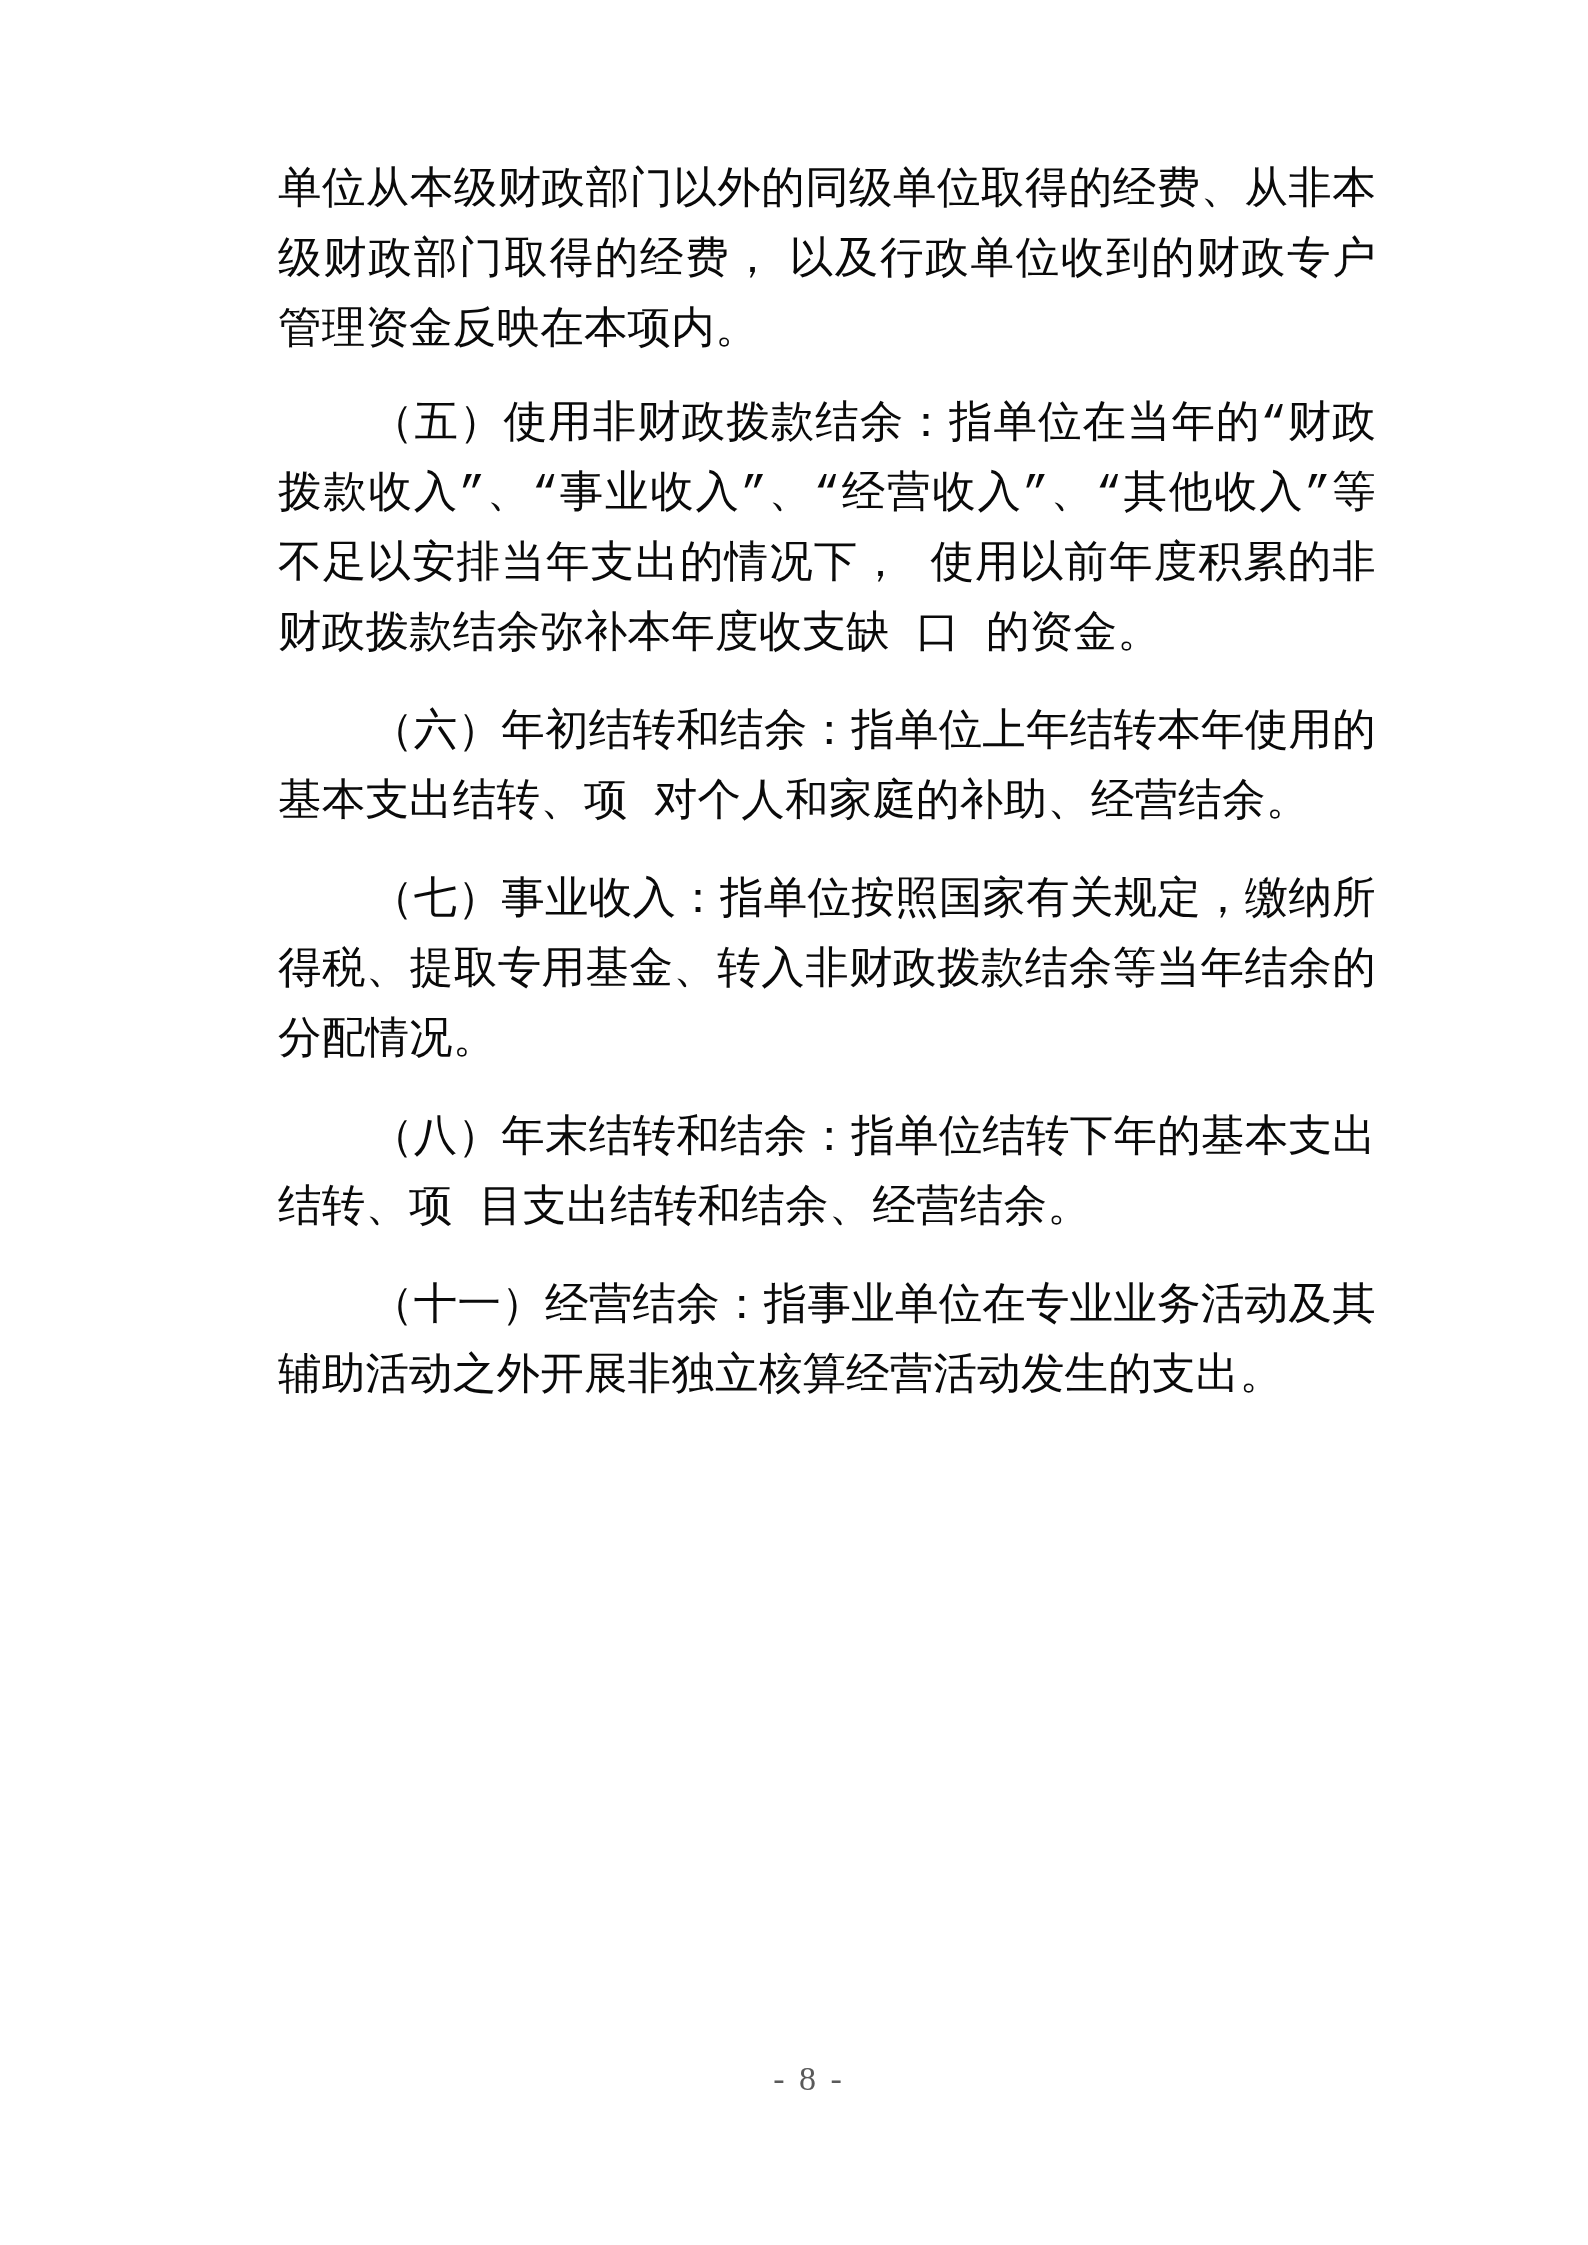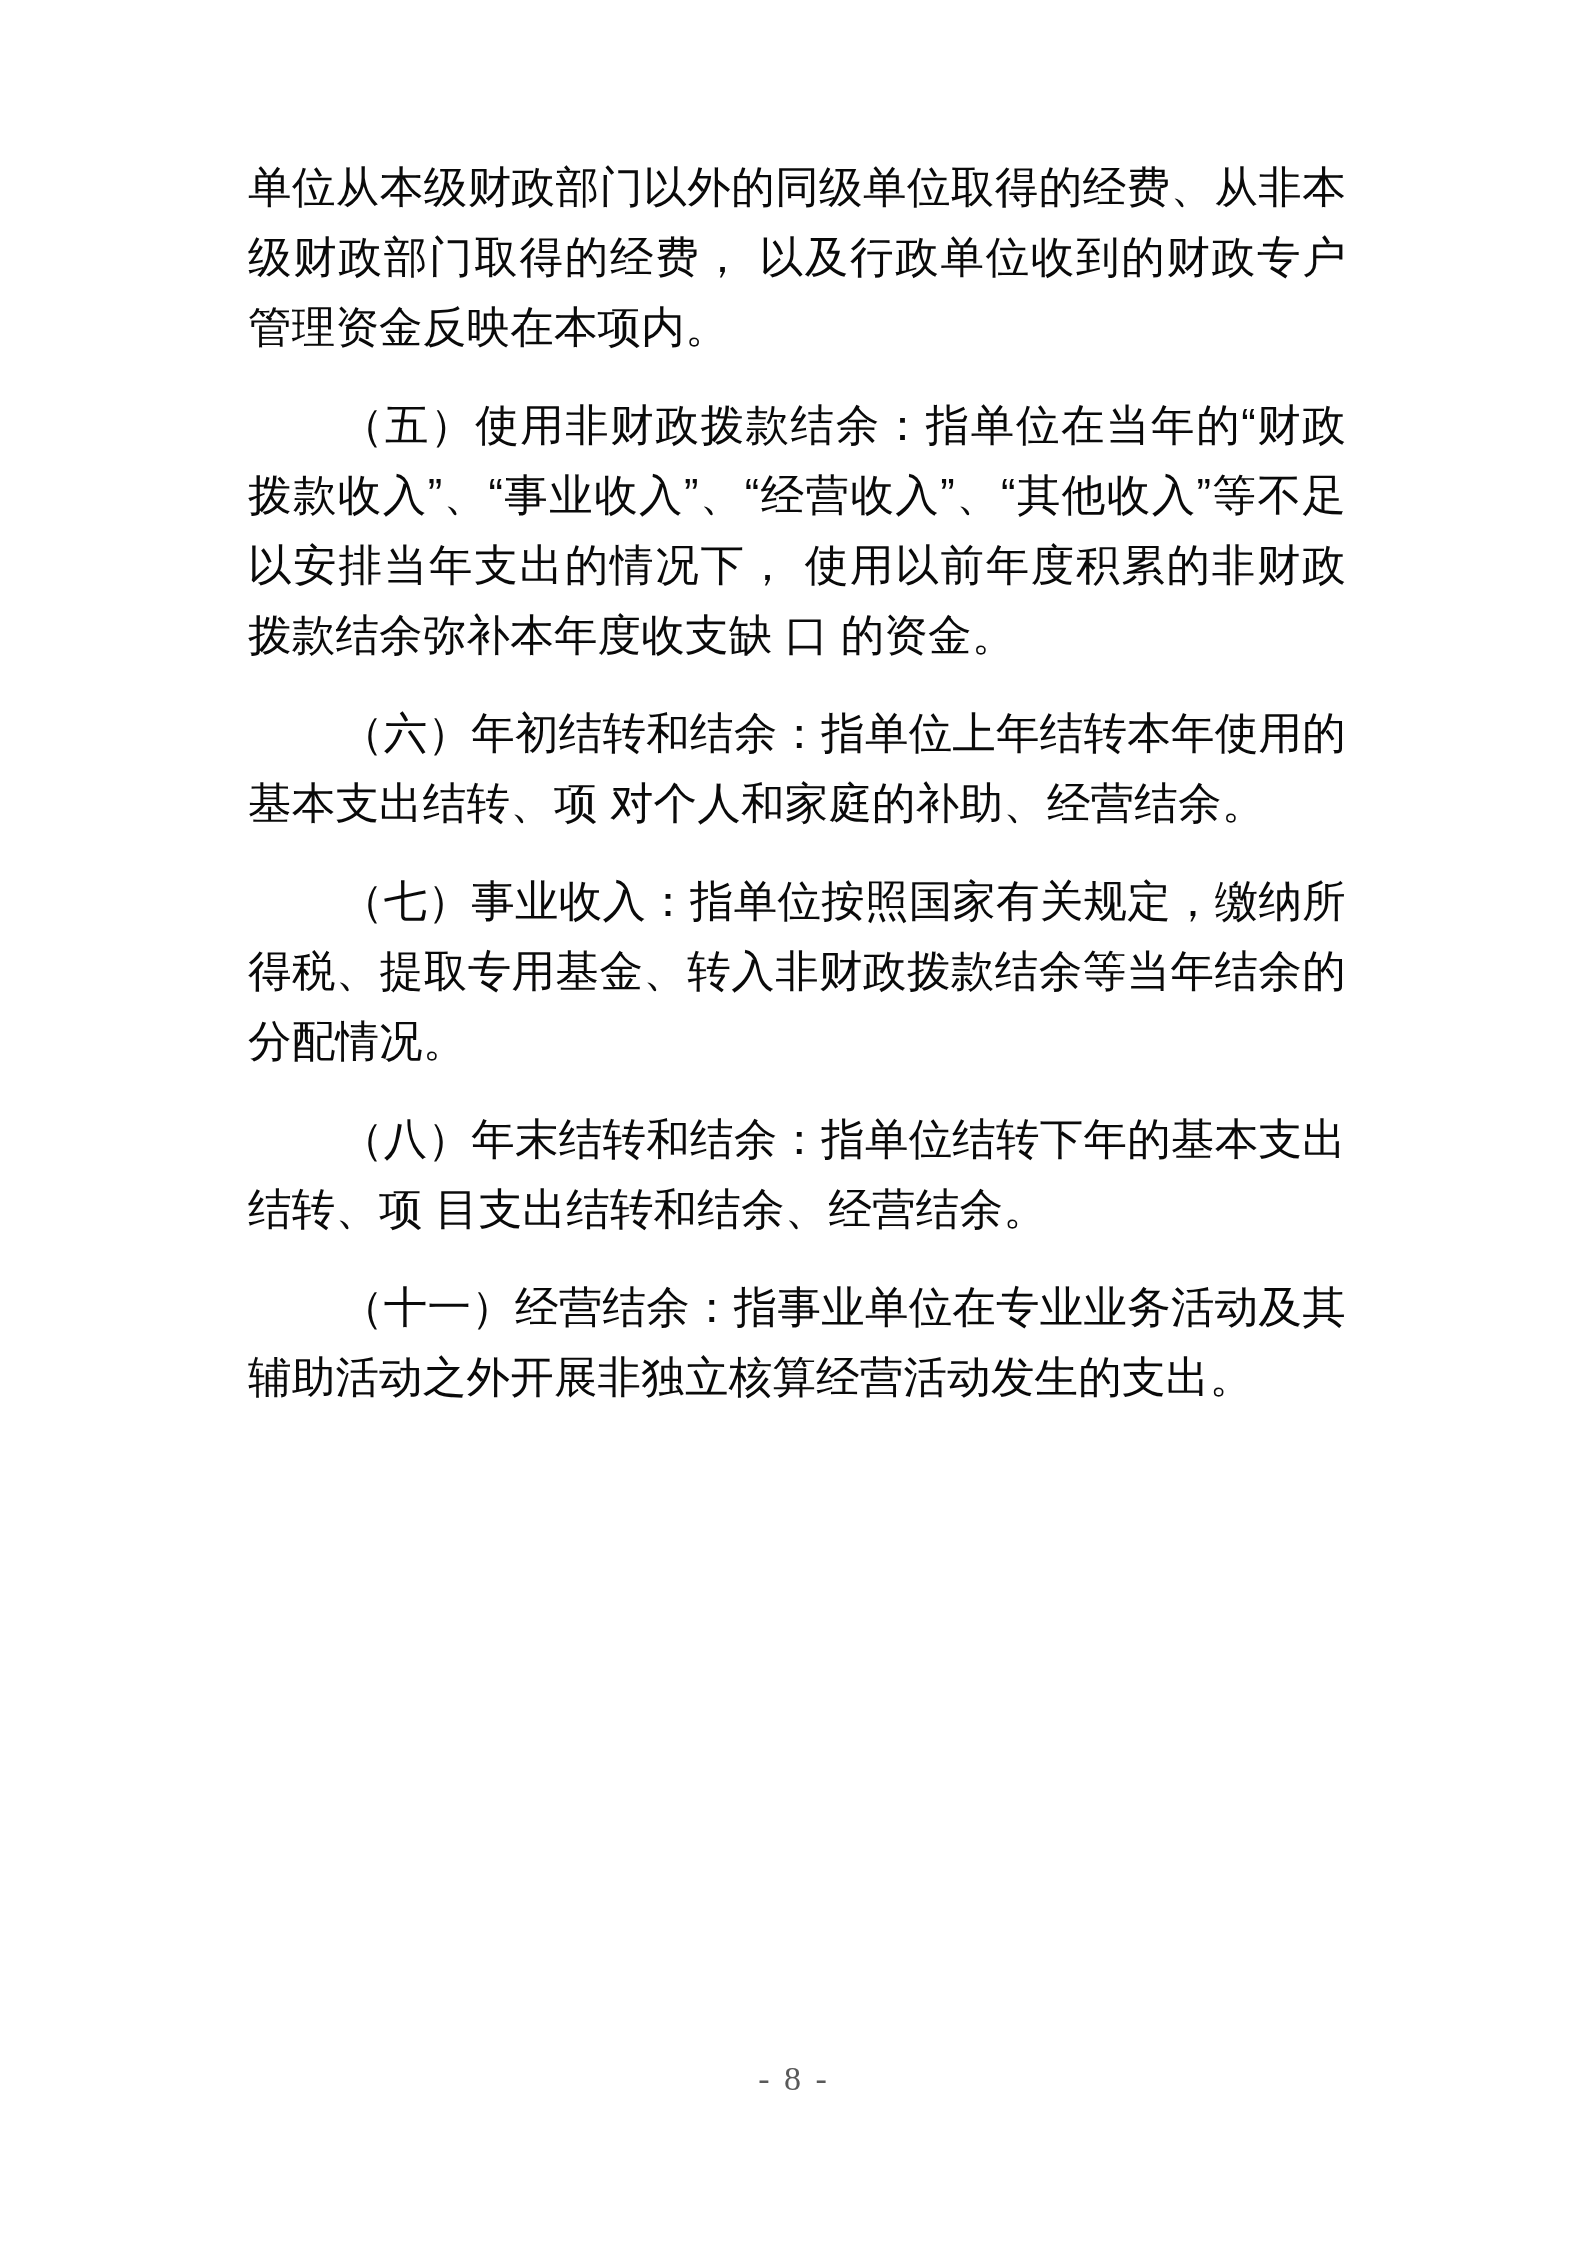--- a/index.html
+++ b/index.html
@@ -14,20 +14,21 @@
     position: relative;
     overflow: hidden;
     font-family: "Liberation Sans", "DejaVu Sans", sans-serif;
     -webkit-font-smoothing: antialiased;
   }
 
   #page {
     position: absolute;
     inset: 0;
     background: #ffffff;
+    margin-left: 30px;
   }
 
   
   #text-column {
     position: absolute;
     left: 248px;
     top: 152px;
     width: 1098px;
   }
 
@@ -40,20 +41,21 @@
     text-justify: inter-character;
     font-weight: 400;
     letter-spacing: 0.2px;
     margin: 0;
     word-break: break-all;
   }
 
   
   .para + .para {
     margin-top: 28px;
+    font-family: Liberation Mono, monospace;
   }
 
   
   .para.cont {
     text-indent: 0;
   }
   
   .para.indent {
     text-indent: 92px;
   }

